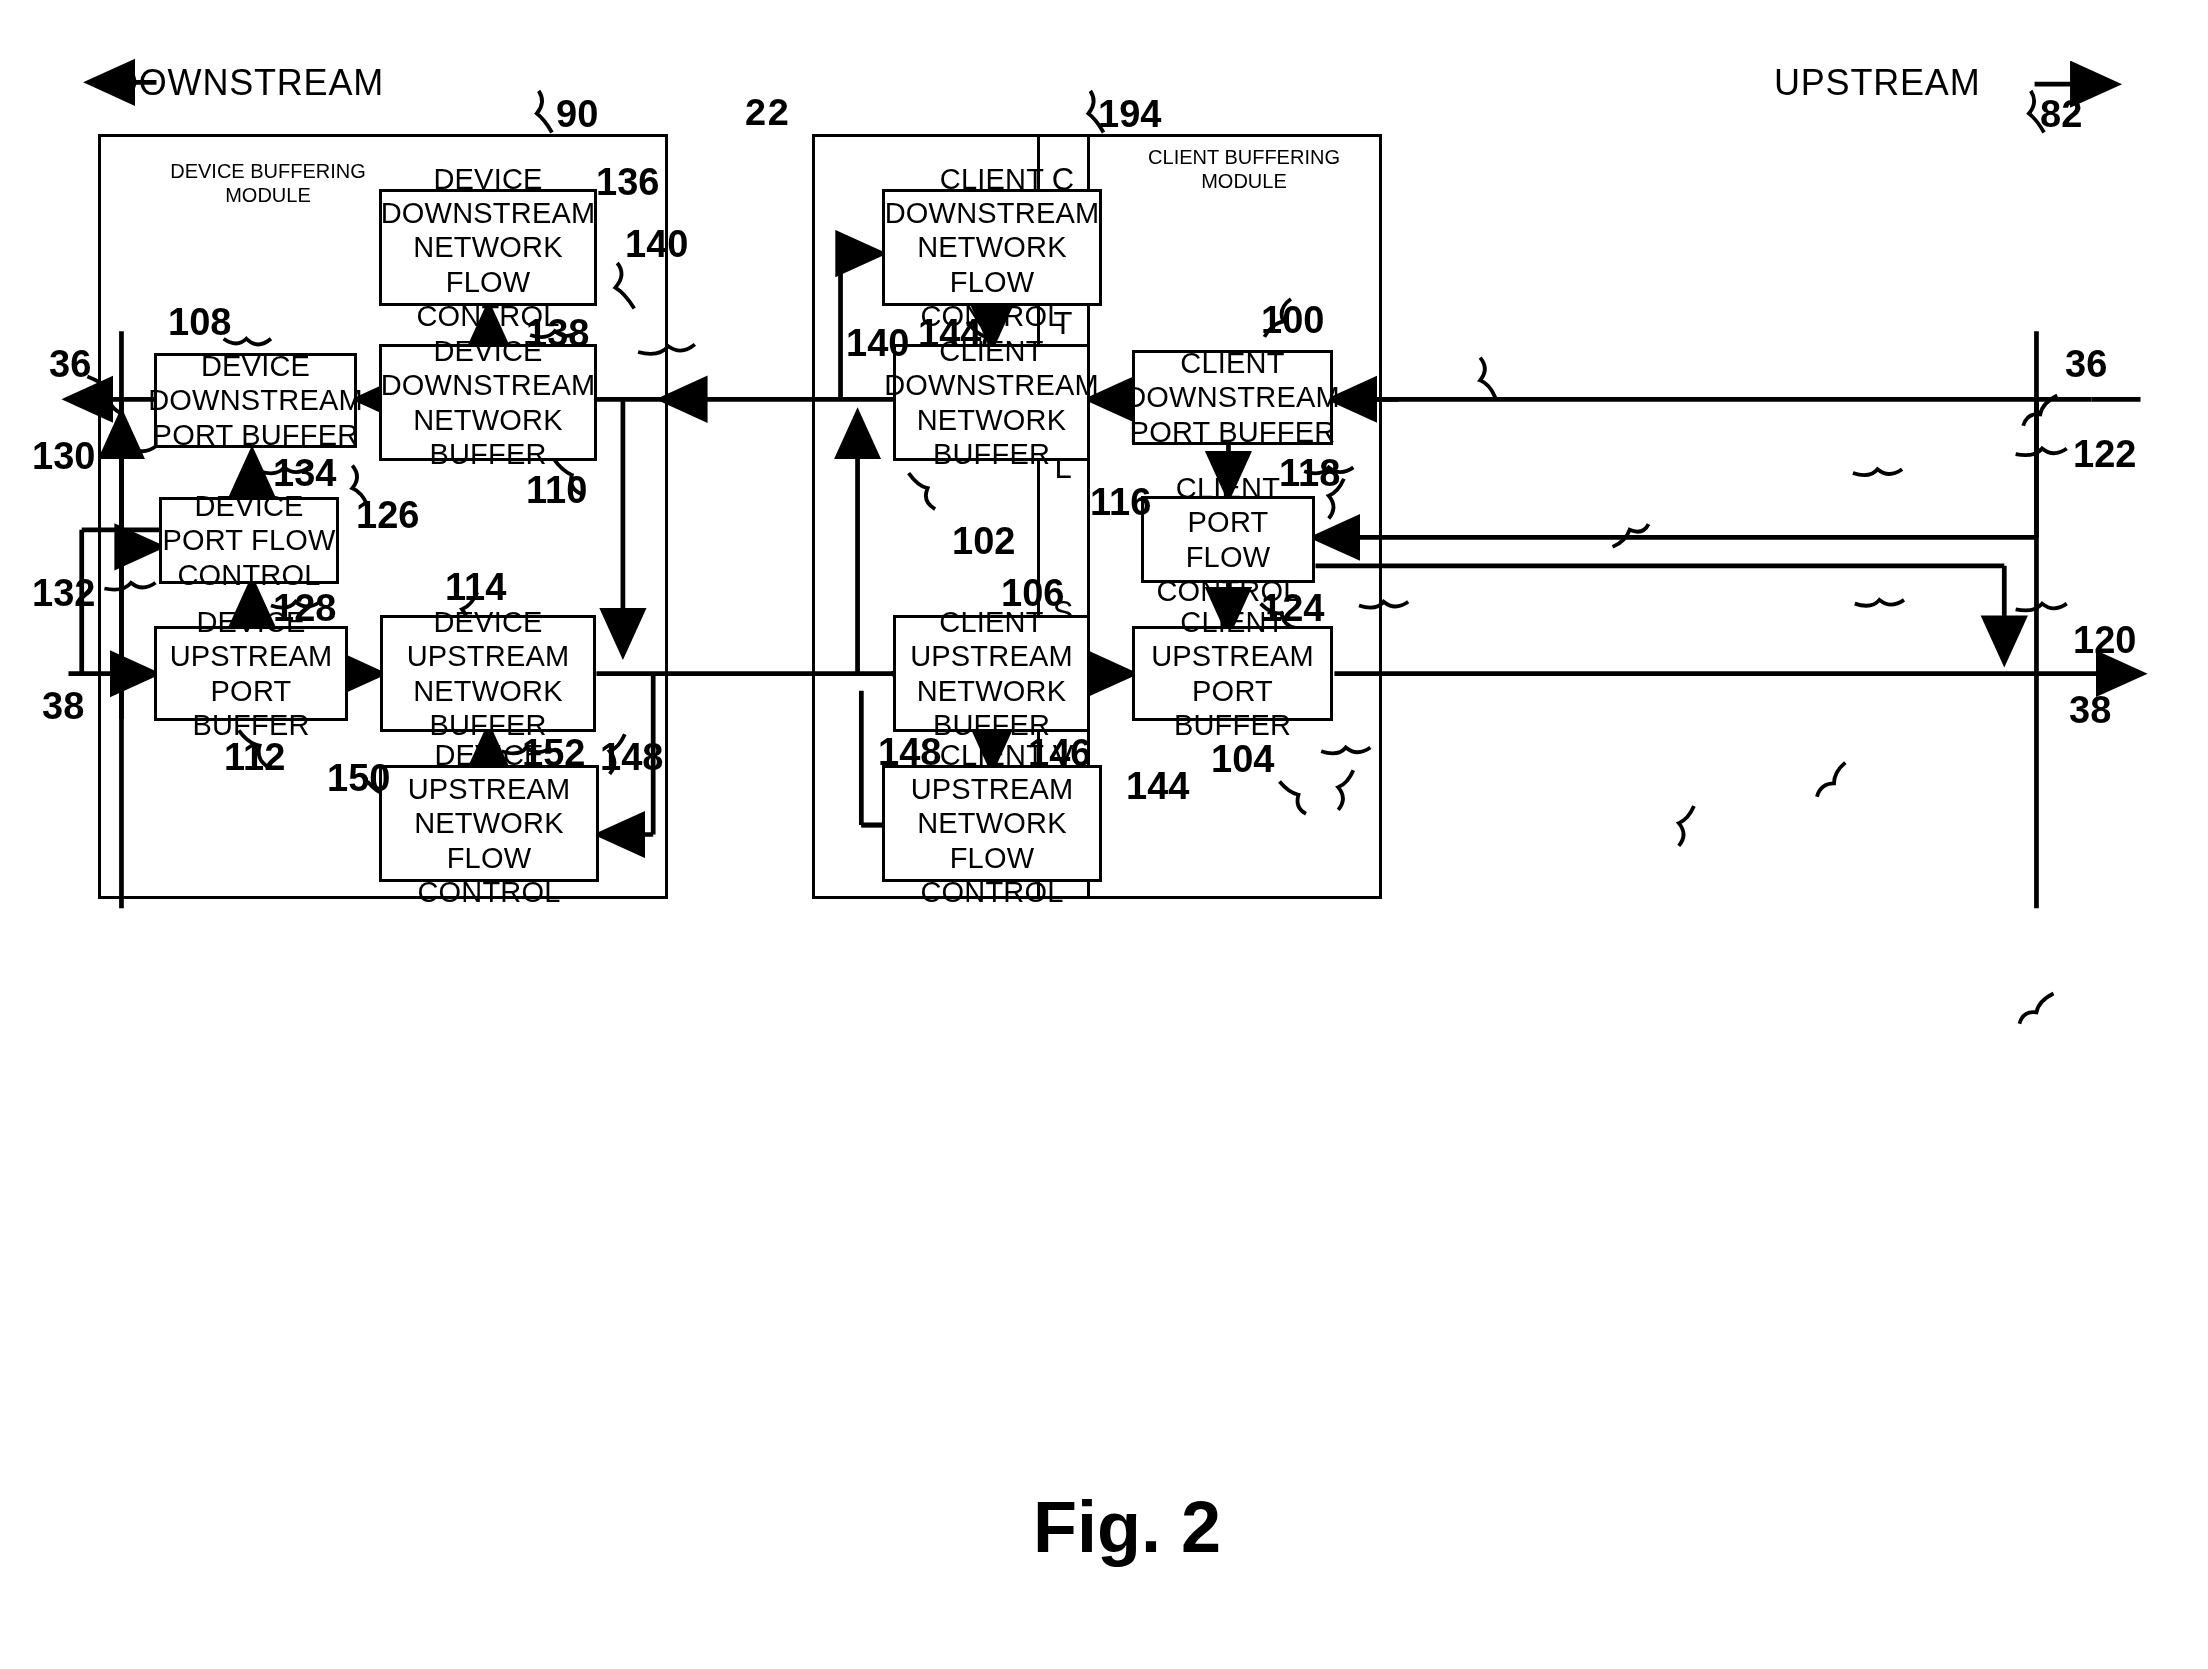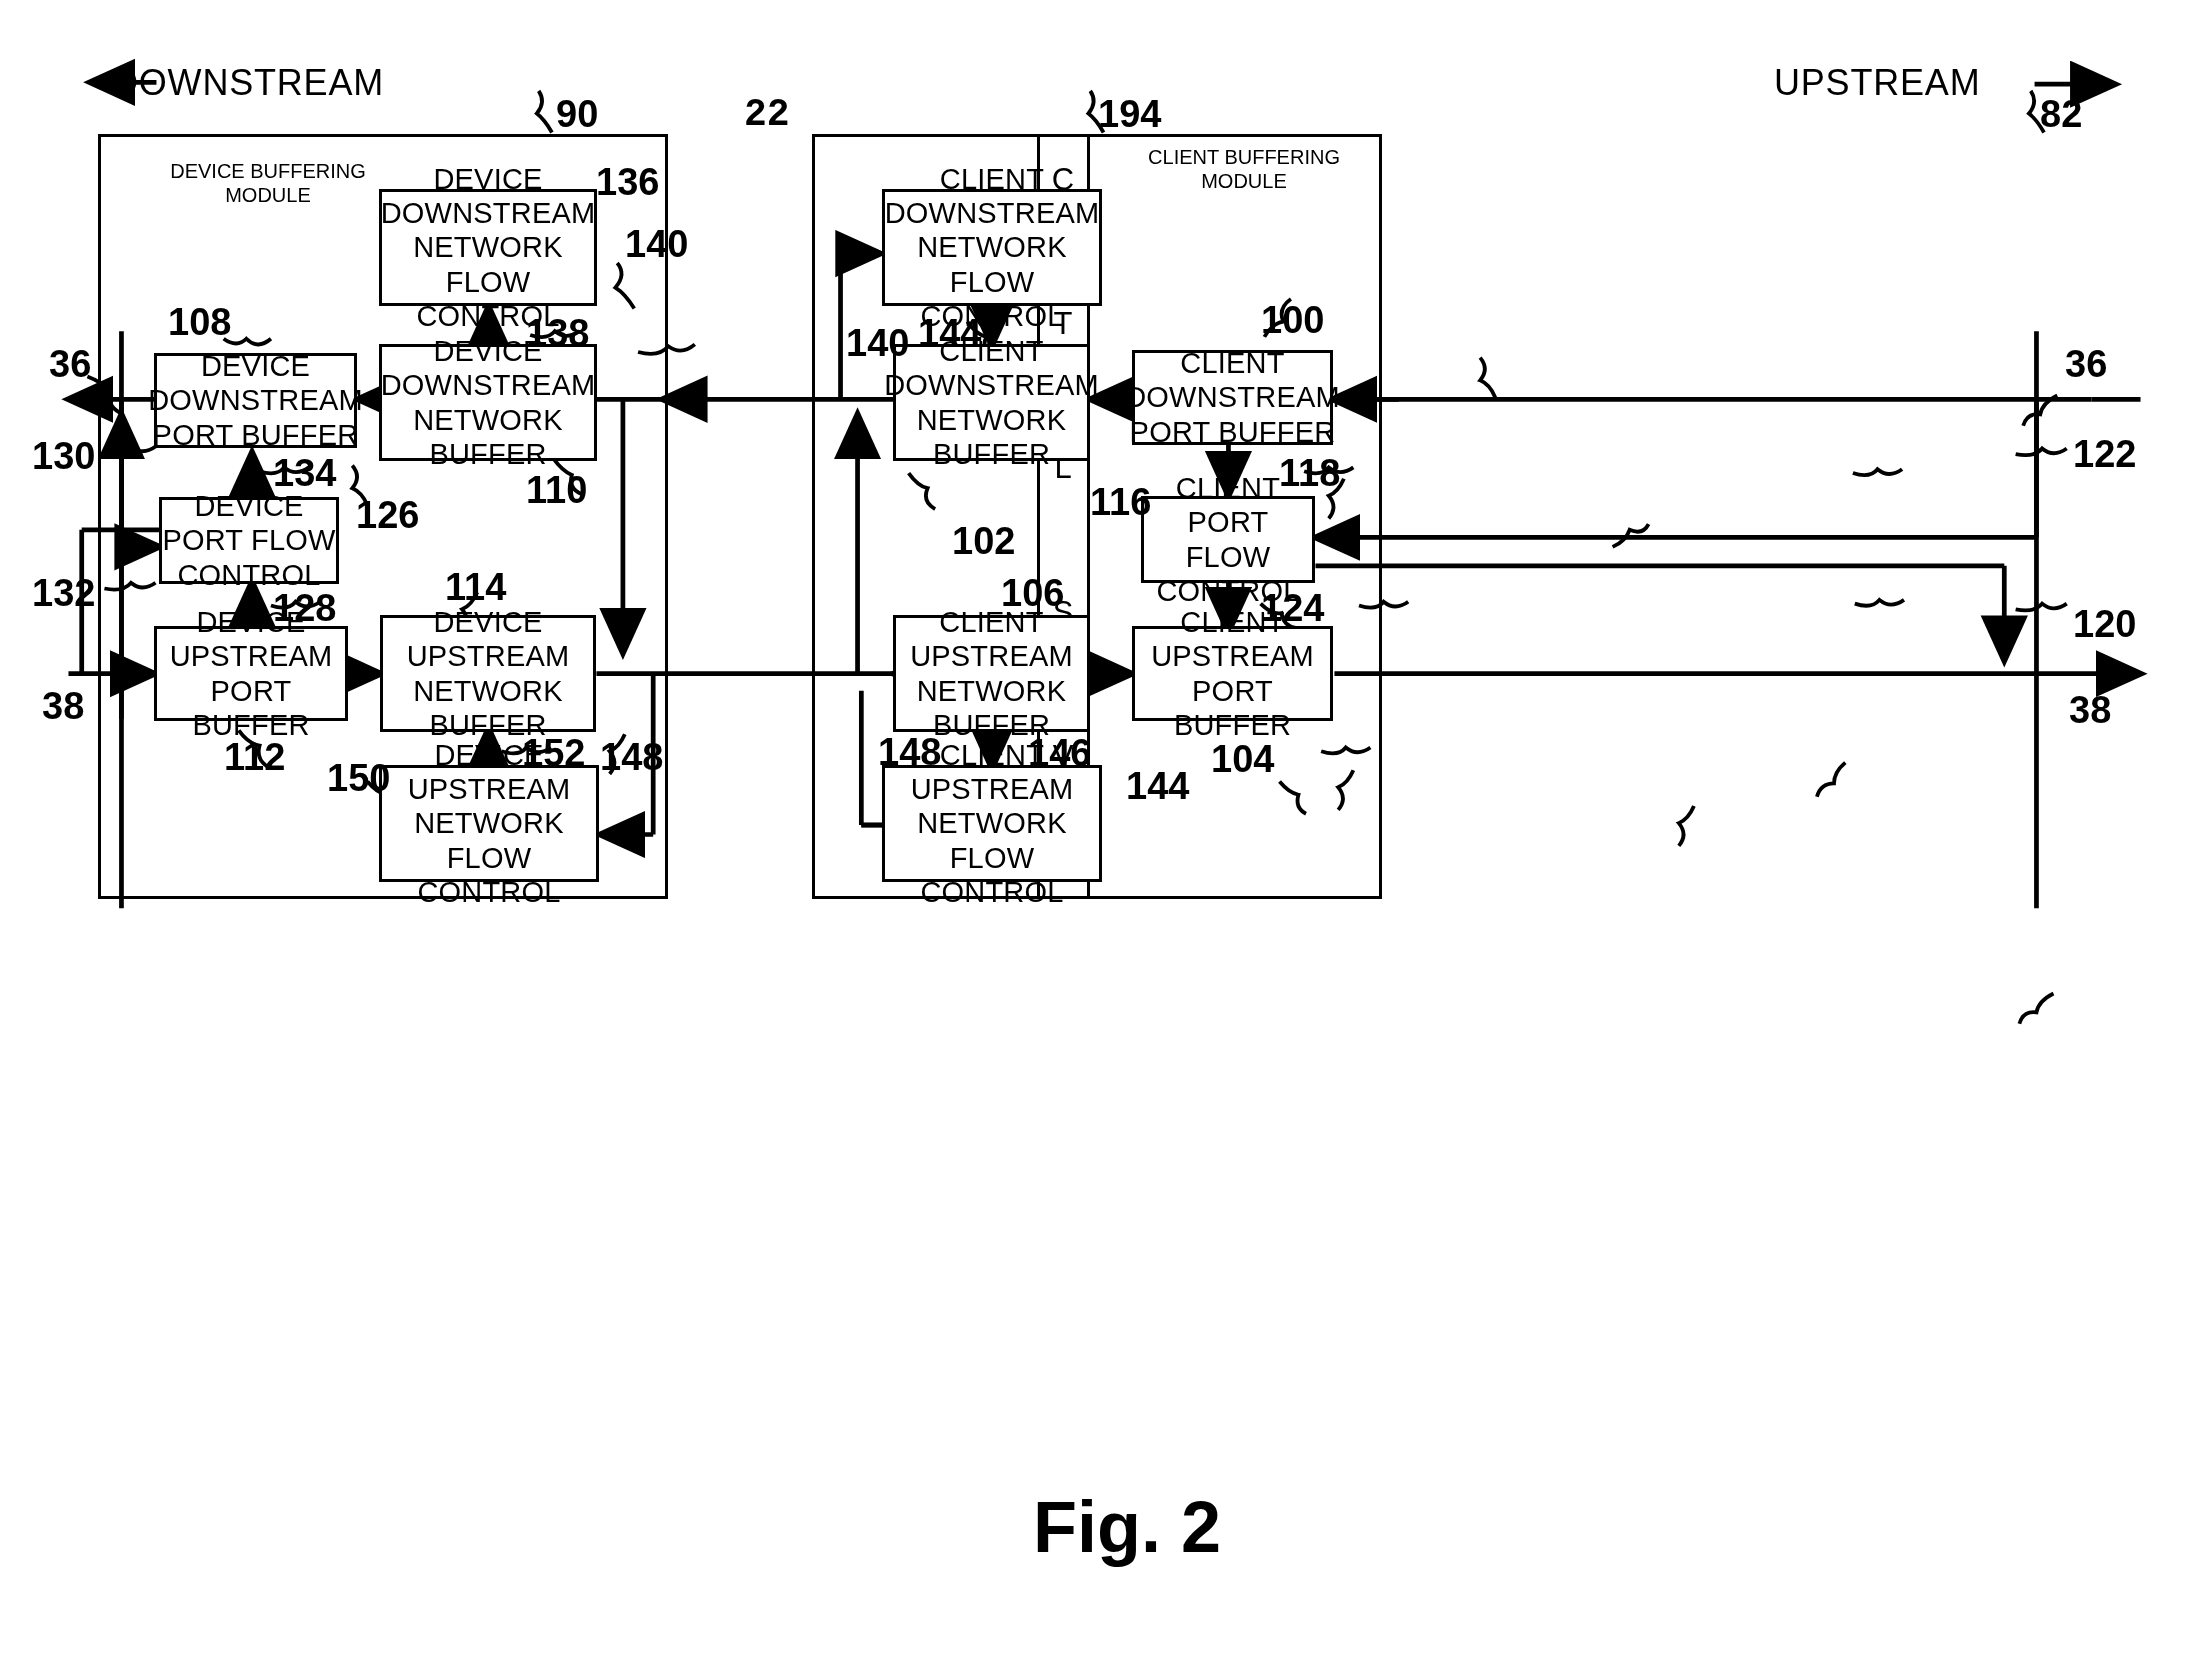--- a/index.html
+++ b/index.html
@@ -277,20 +277,20 @@
   <div class="ref" style="left:1028px;top:732px;">146</div>
   <div class="ref" style="left:878px;top:731px;">148</div>
   <div class="ref" style="left:1126px;top:765px;">144</div>
 
   <div class="ref" style="left:1261px;top:299px;">100</div>
   <div class="ref" style="left:2065px;top:343px;">36</div>
   <div class="ref" style="left:2073px;top:433px;">122</div>
   <div class="ref" style="left:1279px;top:452px;">118</div>
   <div class="ref" style="left:1090px;top:481px;">116</div>
   <div class="ref" style="left:1261px;top:587px;">124</div>
-  <div class="ref" style="left:2073px;top:603px;">120</div>
+  <div class="ref" style="left:2073px;top:619px;">120</div>
   <div class="ref" style="left:2069px;top:689px;">38</div>
   <div class="ref" style="left:1211px;top:738px;">104</div>
 
   <div class="figcap" style="left:1033px;top:1486px;">Fig. 2</div>
 
 </div>
 
 
 </body></html>

